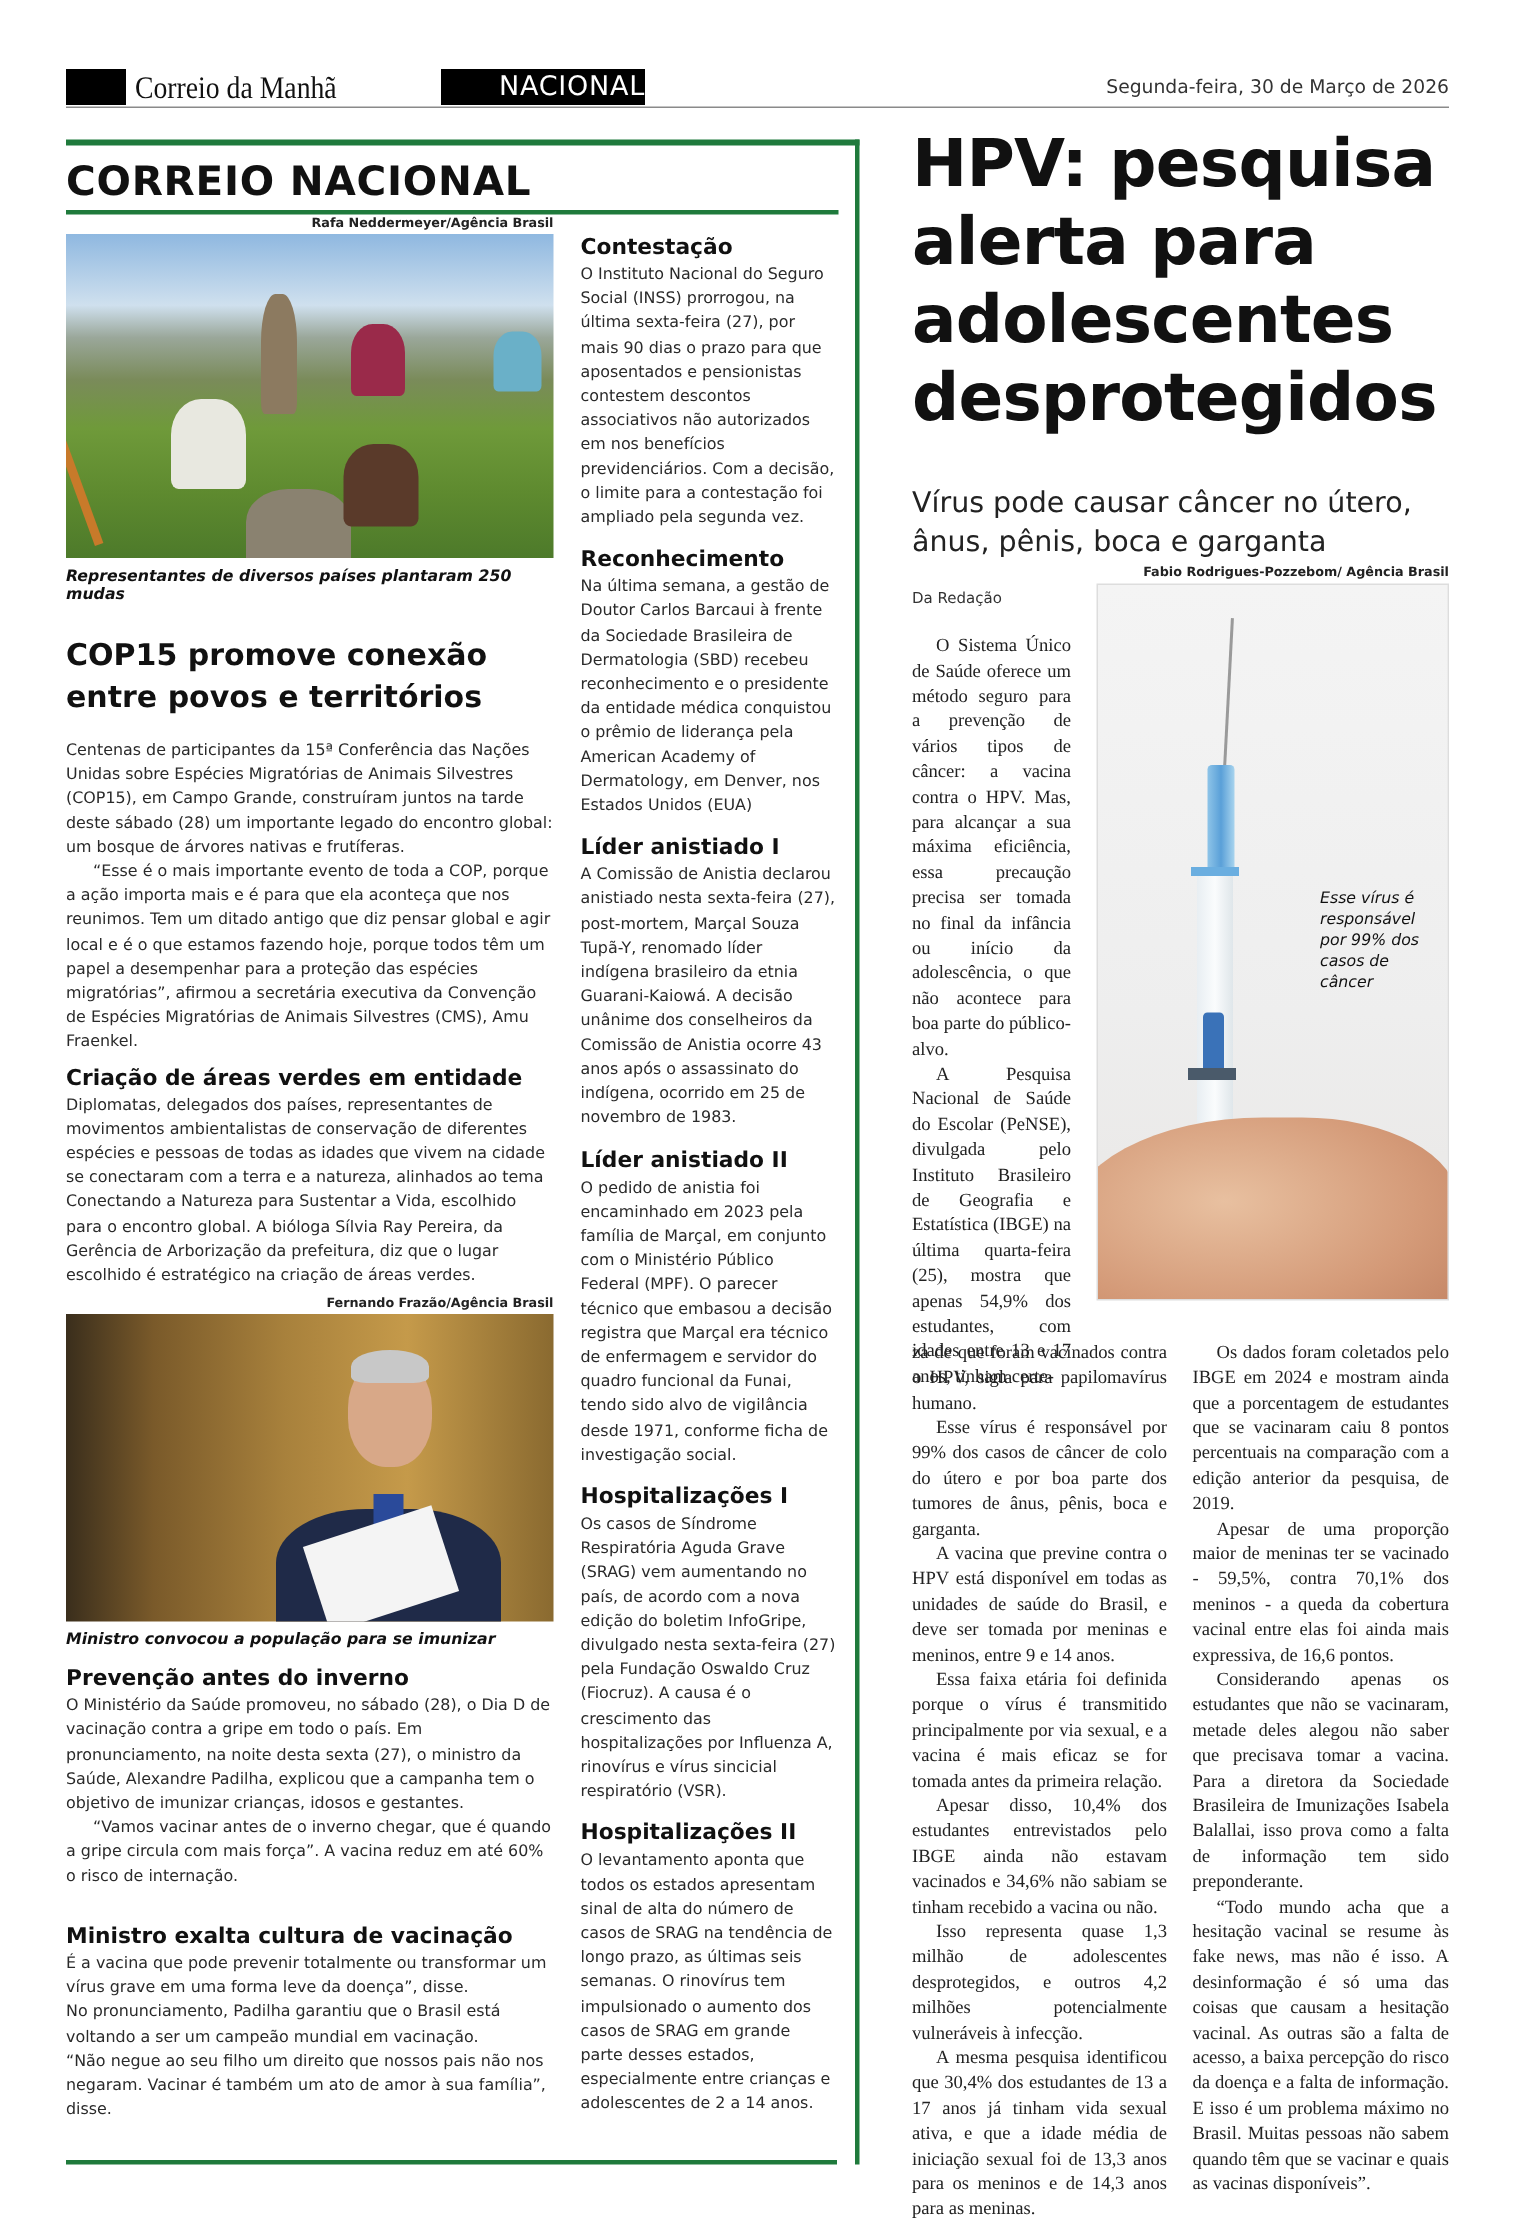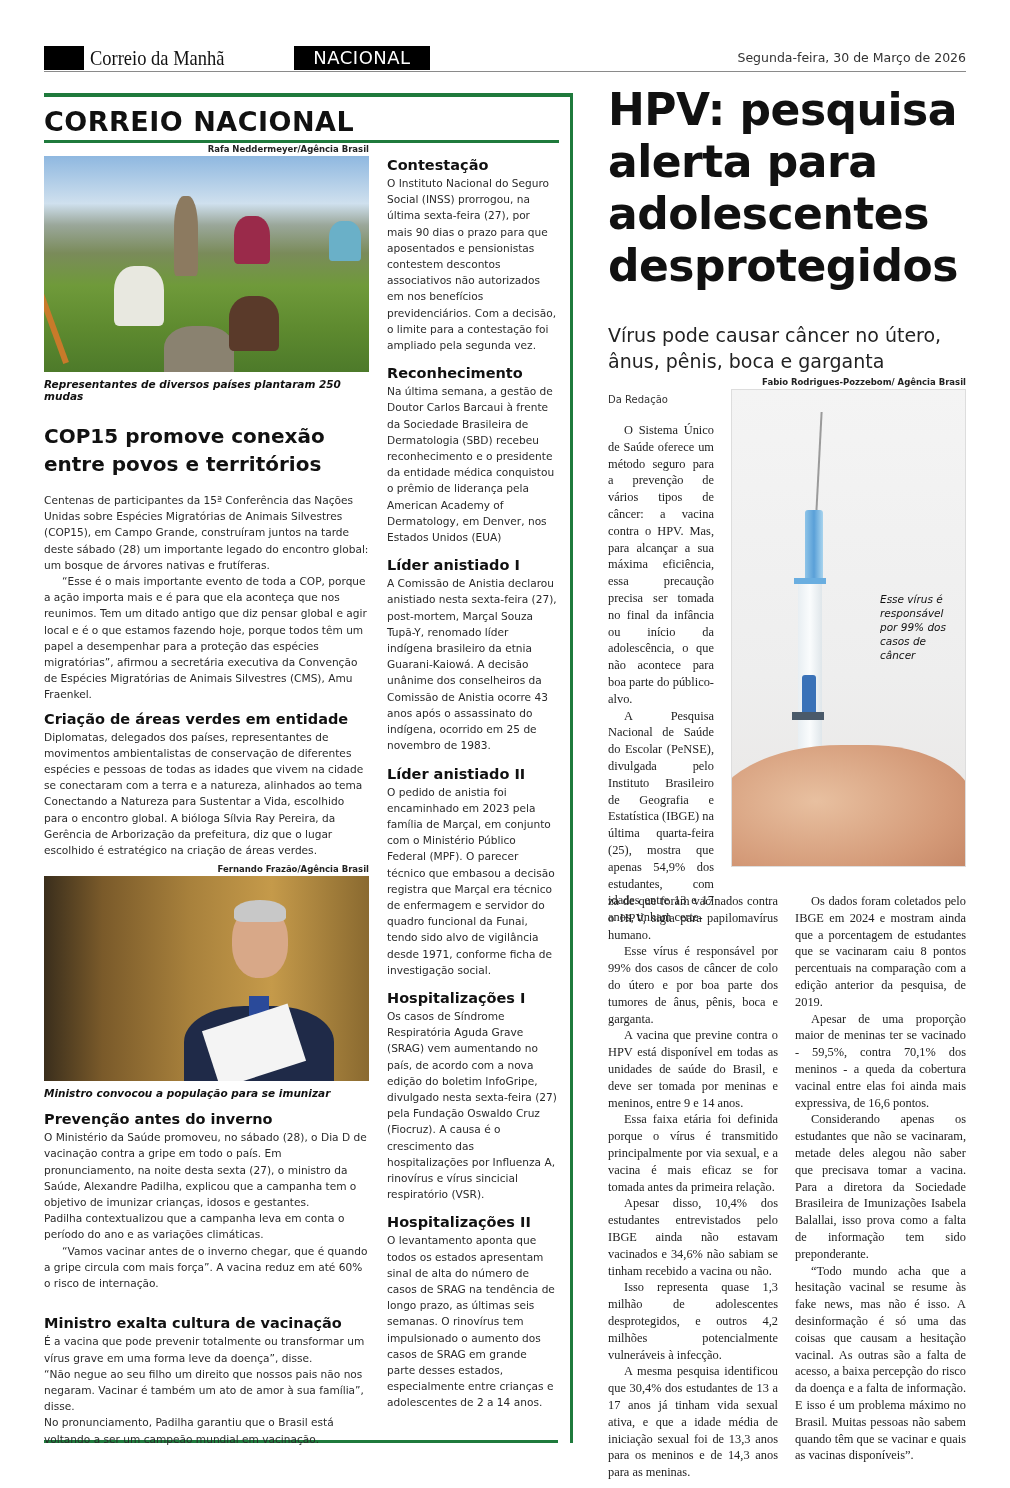--- a/index.html
+++ b/index.html
@@ -3,21 +3,21 @@
 <meta charset="utf-8">
 <style>
   * { box-sizing: border-box; margin: 0; padding: 0; }
   html, body { width: 1010px; height: 1488px; background: #ffffff; overflow: hidden; }
   body { position: relative; font-family: "DejaVu Sans", sans-serif; color: #1a1a1a; }
 
   
   .masthead { position: absolute; left: 44px; top: 46px; width: 922px; height: 26px; border-bottom: 1px solid #8a8a8a; }
   .page-num { position: absolute; left: 0; top: 0; height: 24px; width: 34px; background: #000; color: #fff; font-family: "Liberation Sans", sans-serif; font-size: 20px; font-weight: bold; text-align: center; line-height: 24px; padding-left: 40px; }
   .paper-name { position: absolute; left: 46px; top: 0; font-family: "Liberation Serif", serif; font-size: 21px; line-height: 24px; color: #111; transform: scaleX(0.88); transform-origin: left; }
-  .section-tag { position: absolute; left: 250px; top: 0; width: 136px; height: 24px; background: #000; color: #fff; font-family: "DejaVu Sans", sans-serif; font-size: 18px; text-align: center; line-height: 24px; letter-spacing: 0.5px; }
+  .section-tag { position: absolute; left: 250px; top: 0; width: 136px; height: 24px; background: #000; color: #fff; font-family: "DejaVu Sans", sans-serif; font-size: 18px; text-align: right; line-height: 24px; letter-spacing: 0.5px; }
   .date { position: absolute; right: 0; top: 4px; font-size: 12.5px; color: #333; }
 
   
   .green-top { position: absolute; left: 44px; top: 93px; width: 529px; height: 4px; background: #1f7a3c; }
   .green-right { position: absolute; left: 570px; top: 93px; width: 3px; height: 1350px; background: #1f7a3c; }
   .green-bottom { position: absolute; left: 44px; top: 1440px; width: 514px; height: 3px; background: #1f7a3c; }
   .sec-title { position: absolute; left: 44px; top: 106px; font-family: "DejaVu Sans", sans-serif; font-weight: bold; font-size: 27px; letter-spacing: 0.5px; color: #111; }
   .sec-underline { position: absolute; left: 44px; top: 140px; width: 515px; height: 3px; background: #1f7a3c; }
 
   .credit { font-size: 8.5px; color: #222; text-align: right; font-weight: bold; }
@@ -99,29 +99,28 @@
     <div style="position:absolute;left:188px;top:30px;width:56px;height:72px;background:#d8a888;border-radius:45%;"></div>
     <div style="position:absolute;left:190px;top:24px;width:52px;height:22px;background:#c8c8c8;border-radius:50% 50% 20% 20%;"></div>
     <div style="position:absolute;left:205px;top:120px;width:20px;height:70px;background:#2a4a9a;"></div>
     <div style="position:absolute;left:165px;top:140px;width:90px;height:60px;background:#f4f4f4;transform:rotate(-18deg);"></div>
   </div>
   <div class="caption" style="margin-top:6px;">Ministro convocou a população para se imunizar</div>
 
   <h4 class="sub-sans" style="margin-top:10px;">Prevenção antes do inverno</h4>
   <div class="body-sans">
     <p>O Ministério da Saúde promoveu, no sábado (28), o Dia D de vacinação contra a gripe em todo o país. Em pronunciamento, na noite desta sexta (27), o ministro da Saúde, Alexandre Padilha, explicou que a campanha tem o objetivo de imunizar crianças, idosos e gestantes.</p>
-    <p>Padilha contextualizou que a campanha leva em conta o período do ano e as variações climáticas.</p>
     <p class="ind">“Vamos vacinar antes de o inverno chegar, que é quando a gripe circula com mais força”. A vacina reduz em até 60% o risco de internação.</p>
   </div>
 
   <h4 class="sub-sans" style="margin-top:22px;">Ministro exalta cultura de vacinação</h4>
   <div class="body-sans">
     <p>É a vacina que pode prevenir totalmente ou transformar um vírus grave em uma forma leve da doença”, disse.</p>
+    <p>No pronunciamento, Padilha garantiu que o Brasil está voltando a ser um campeão mundial em vacinação.</p>
     <p>“Não negue ao seu filho um direito que nossos pais não nos negaram. Vacinar é também um ato de amor à sua família”, disse.</p>
-    <p>No pronunciamento, Padilha garantiu que o Brasil está voltando a ser um campeão mundial em vacinação.</p>
   </div>
 </section>
 
 <section class="colB">
   <h4 class="sub-sans first">Contestação</h4>
   <div class="body-sans">O Instituto Nacional do Seguro Social (INSS) prorrogou, na última sexta-feira (27), por mais 90 dias o prazo para que aposentados e pensionistas contestem descontos associativos não autorizados em nos benefícios previdenciários. Com a decisão, o limite para a contestação foi ampliado pela segunda vez.</div>
   <h4 class="sub-sans">Reconhecimento</h4>
   <div class="body-sans">Na última semana, a gestão de Doutor Carlos Barcaui à frente da Sociedade Brasileira de Dermatologia (SBD) recebeu reconhecimento e o presidente da entidade médica conquistou o prêmio de liderança pela American Academy of Dermatology, em Denver, nos Estados Unidos (EUA)</div>
   <h4 class="sub-sans">Líder anistiado I</h4>
   <div class="body-sans">A Comissão de Anistia declarou anistiado nesta sexta-feira (27), post-mortem, Marçal Souza Tupã-Y, renomado líder indígena brasileiro da etnia Guarani-Kaiowá. A decisão unânime dos conselheiros da Comissão de Anistia ocorre 43 anos após o assassinato do indígena, ocorrido em 25 de novembro de 1983.</div>

